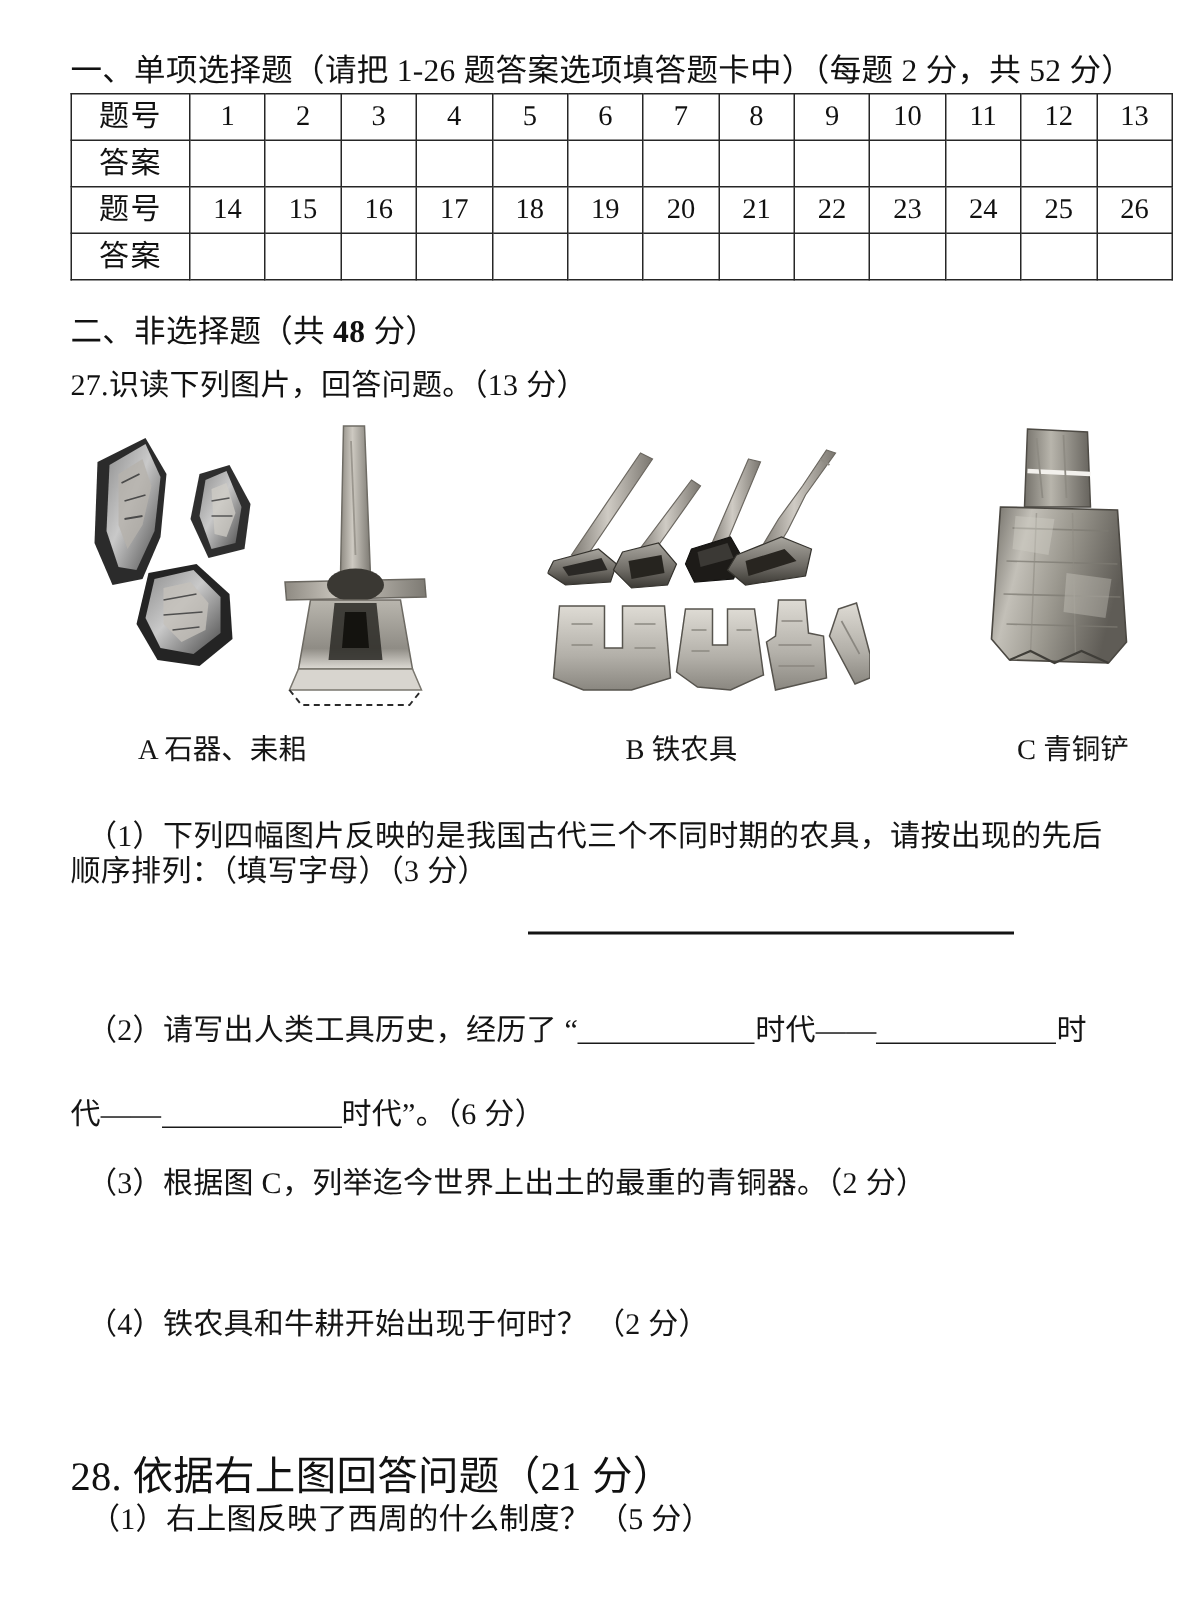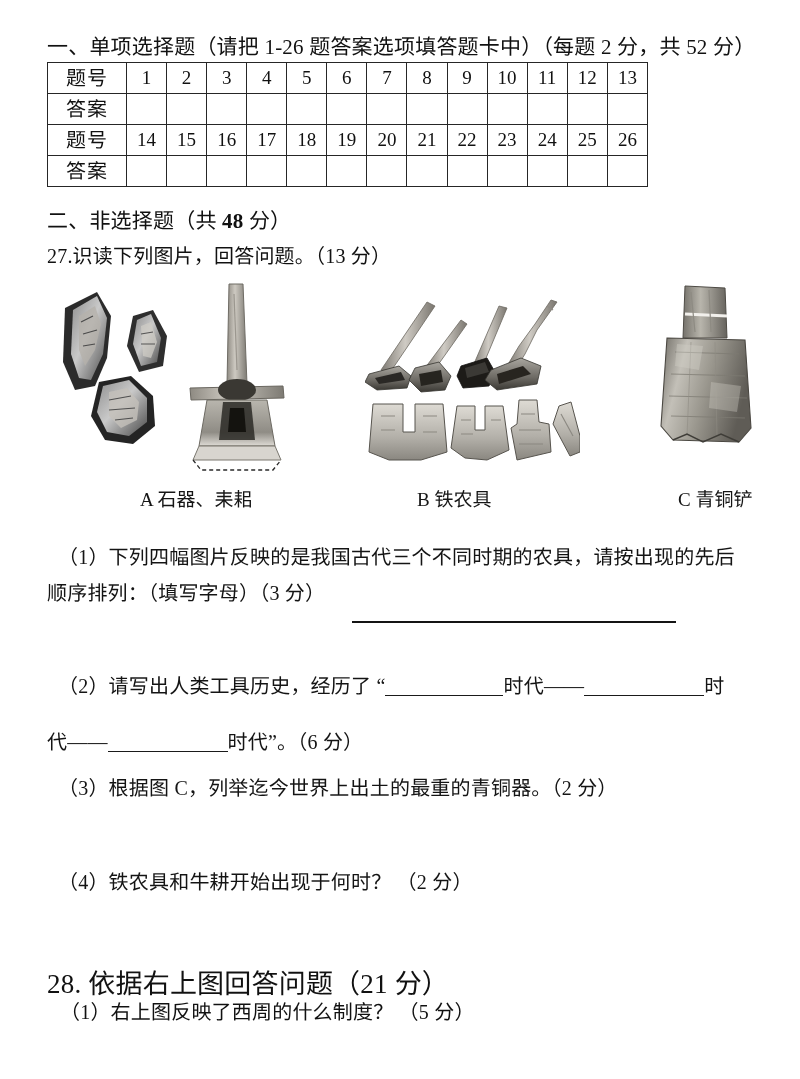--- a/index.html
+++ b/index.html
@@ -27,21 +27,21 @@
   #title-2{left:47px;top:204px;}
   #q27-stem{left:47px;top:240px;font-size:20px;}
   #q28-stem{left:47px;top:962px;font-size:27px;}
   #q28-1{left:60px;top:996px;font-size:20px;}
   .bold{font-weight:bold;}
 
   
   #answer-table{
     position:absolute;
     left:47px;top:62px;
-    width:601px;
+    width:735px;
     border-collapse:collapse;
     table-layout:fixed;
   }
   #answer-table td{
     border:1px solid #262626;
     height:30px;
     text-align:center;
     vertical-align:middle;
     font-size:19px;
     padding:0;
@@ -58,34 +58,34 @@
   }
   .fig{position:absolute;}
 
   .caption-row{position:absolute;left:47px;top:484px;width:735px;height:26px;}
   .caption{
     position:absolute;
     font-size:19px;
     white-space:nowrap;
     color:#151515;
   }
-  #cap-a{left:45px;margin-left:48px;}
+  #cap-a{left:45px;}
   #cap-b{left:370px;}
   #cap-c{left:608px;margin-left:23px;}
 
   
   .qline{
     position:absolute;
     font-size:20px;
     white-space:nowrap;
     color:#141414;
     letter-spacing:.2px;
   }
   #q1-l1{left:58px;top:541px;}
-  #q1-l2{left:47px;top:577px;font-family:Liberation Serif, serif;}
+  #q1-l2{left:47px;top:564px;font-family:Liberation Serif, serif;}
   #q2-l1{left:58px;top:670px;}
   #q2-l2{left:47px;top:726px;}
   #q3-l1{left:58px;top:772px;}
   #q4-l1{left:58px;top:866px;}
 
   
   .blank{
     display:inline-block;
     border-bottom:1.6px solid #1a1a1a;
     vertical-align:-3px;

